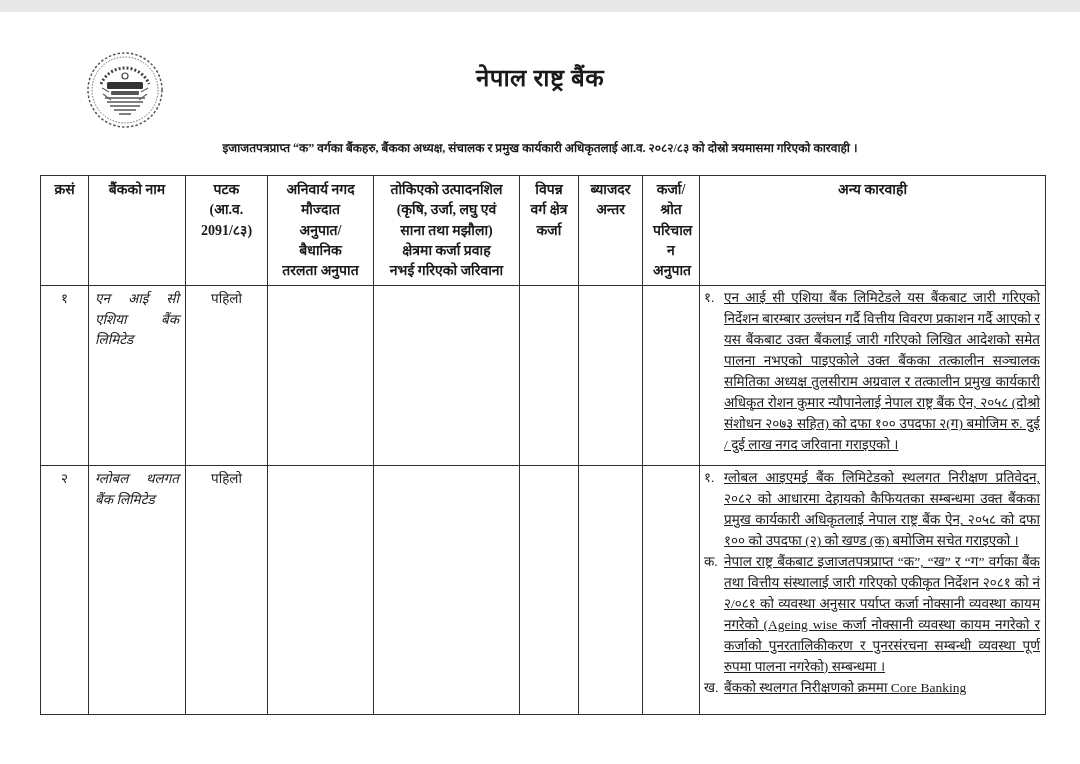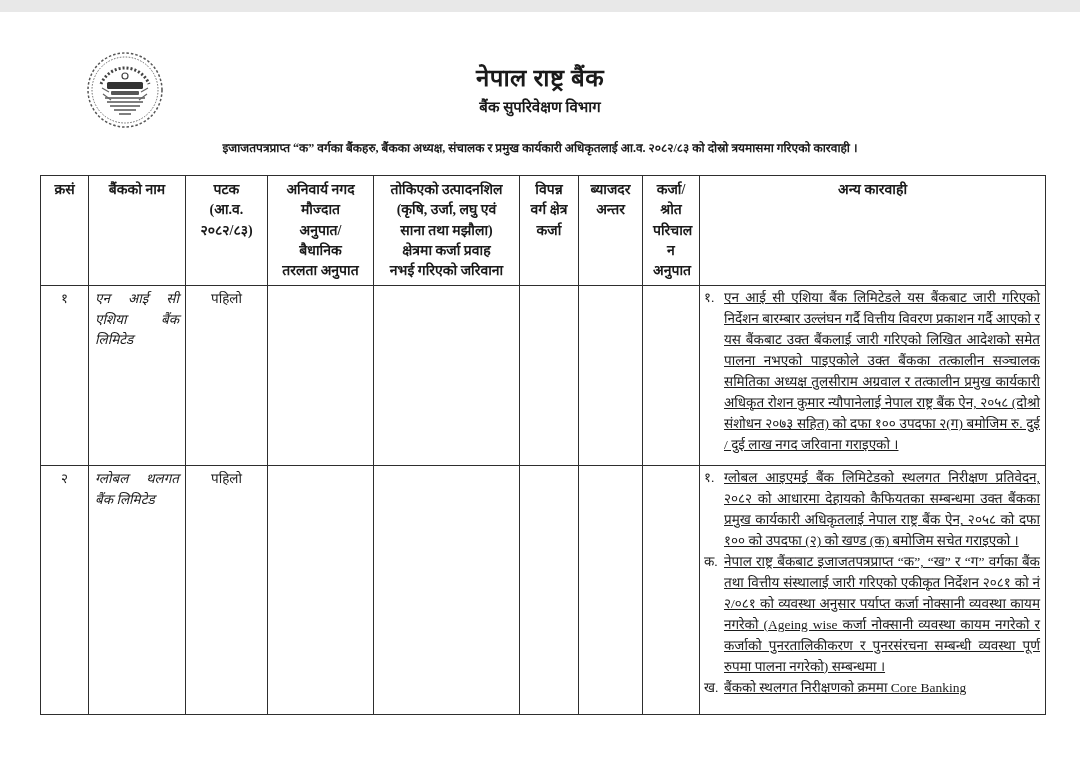--- a/index.html
+++ b/index.html
@@ -96,42 +96,41 @@
     <circle cx="40" cy="40" r="33" fill="none" stroke="#666" stroke-width="1" stroke-dasharray="1.5 1.5"></circle>
     <path d="M16 34 A26 26 0 0 1 64 34" fill="none" stroke="#444" stroke-width="3" stroke-dasharray="2 2"></path>
     <rect x="22" y="32" width="36" height="7" rx="1.5" fill="#333"></rect>
     <rect x="26" y="41" width="28" height="4" rx="1" fill="#555"></rect>
     <path d="M20 48 L60 48 M22 52 L58 52 M25 56 L55 56 M29 60 L51 60 M34 64 L46 64" stroke="#555" stroke-width="1.6" fill="none"></path>
     <path d="M18 44 L26 50 M62 44 L54 50 M17 38 L24 42 M63 38 L56 42" stroke="#666" stroke-width="1.2"></path>
     <circle cx="40" cy="26" r="3" fill="none" stroke="#444" stroke-width="1.2"></circle>
   </svg>
 
   <div class="org-title">नेपाल राष्ट्र बैंक</div>
-  <div class="dept-title">बैंक सुपरिवेक्षण विभाग</div>
   <div class="subtitle">इजाजतपत्रप्राप्त “क” वर्गका बैंकहरु, बैंकका अध्यक्ष, संचालक र प्रमुख कार्यकारी अधिकृतलाई आ.व. २०८२/८३ को दोस्रो त्रयमासमा गरिएको कारवाही ।</div>
 
   <table class="actions-table">
     <colgroup>
       <col style="width:48px">
         <col style="width:97px">
         <col style="width:82px">
       <col style="width:106px">
         <col style="width:146px">
         <col style="width:59px">
       <col style="width:64px">
         <col style="width:57px">
         <col style="width:346px">
     </colgroup>
     <thead>
       <tr class="header-row">
         <th>क्रसं</th>
         <th>बैंकको नाम</th>
         <th>पटक
 (आ.व.
-२०८२/८३)</th>
+2091/८३)</th>
         <th>अनिवार्य नगद
 मौज्दात
 अनुपात/
 बैधानिक
 तरलता अनुपात</th>
         <th>तोकिएको उत्पादनशिल
 (कृषि, उर्जा, लघु एवं
 साना तथा मझौला)
 क्षेत्रमा कर्जा प्रवाह
 नभई गरिएको जरिवाना</th>

